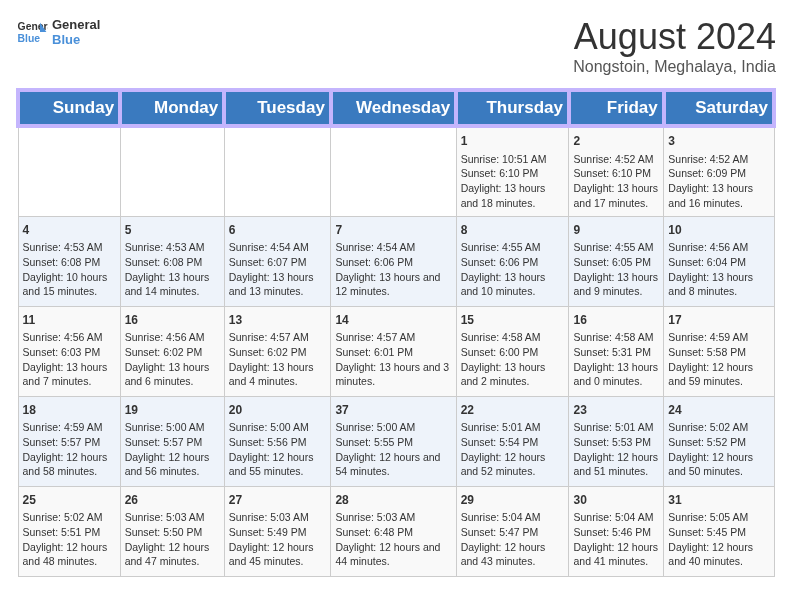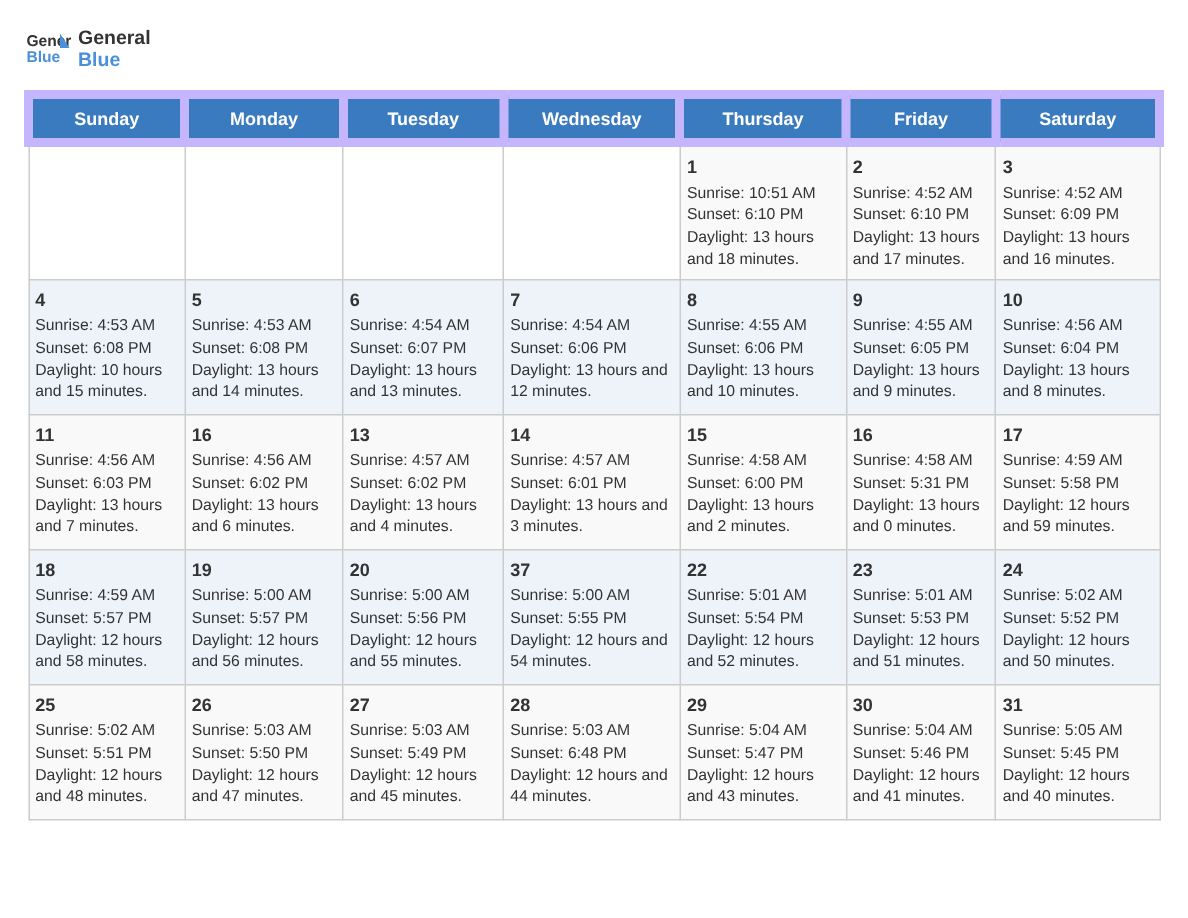--- a/index.html
+++ b/index.html
@@ -41,24 +41,24 @@
       width: 100%;
       border-collapse: collapse;
       font-size: 11px;
     }
     thead tr {
       background-color: #3a7abf;
       color: white;
     }
     thead th {
       padding: 6px 4px;
-      text-align: center;
-      font-size: 12px;
+      text-align: right;
+      font-size: 17px;
       font-weight: bold;
-      border: 6px solid #c4b5fd;
+      border: 4px solid #c4b5fd;
     }
     tbody tr {
       vertical-align: top;
     }
     tbody tr:nth-child(odd) {
       background-color: #f9f9f9;
     }
     tbody tr:nth-child(even) {
       background-color: #eef3fa;
     }
@@ -89,20 +89,24 @@
     <svg class="logo-icon" viewBox="0 0 40 40" xmlns="http://www.w3.org/2000/svg">
       <text x="2" y="18" font-size="13" font-weight="bold" fill="#333" font-family="Arial">General</text>
       <text x="2" y="32" font-size="13" font-weight="bold" fill="#4a90d9" font-family="Arial">Blue</text>
       <polygon points="30,8 38,20 30,20" fill="#4a90d9"></polygon>
     </svg>
     <div>
       <div style="font-size:13px;font-weight:bold;color:#333;">General</div>
       <div style="font-size:13px;font-weight:bold;color:#4a90d9;">Blue</div>
     </div>
   </div>
+  <div class="title-block">
+    <div class="main-title">August 2024</div>
+    <div class="subtitle">Nongstoin, Meghalaya, India</div>
+  </div>
 </div>
 
 <table>
   <thead>
     <tr>
     <th>Sunday</th>
         <th>Monday</th>
         <th>Tuesday</th>
         <th>Wednesday</th>
         <th>Thursday</th>

